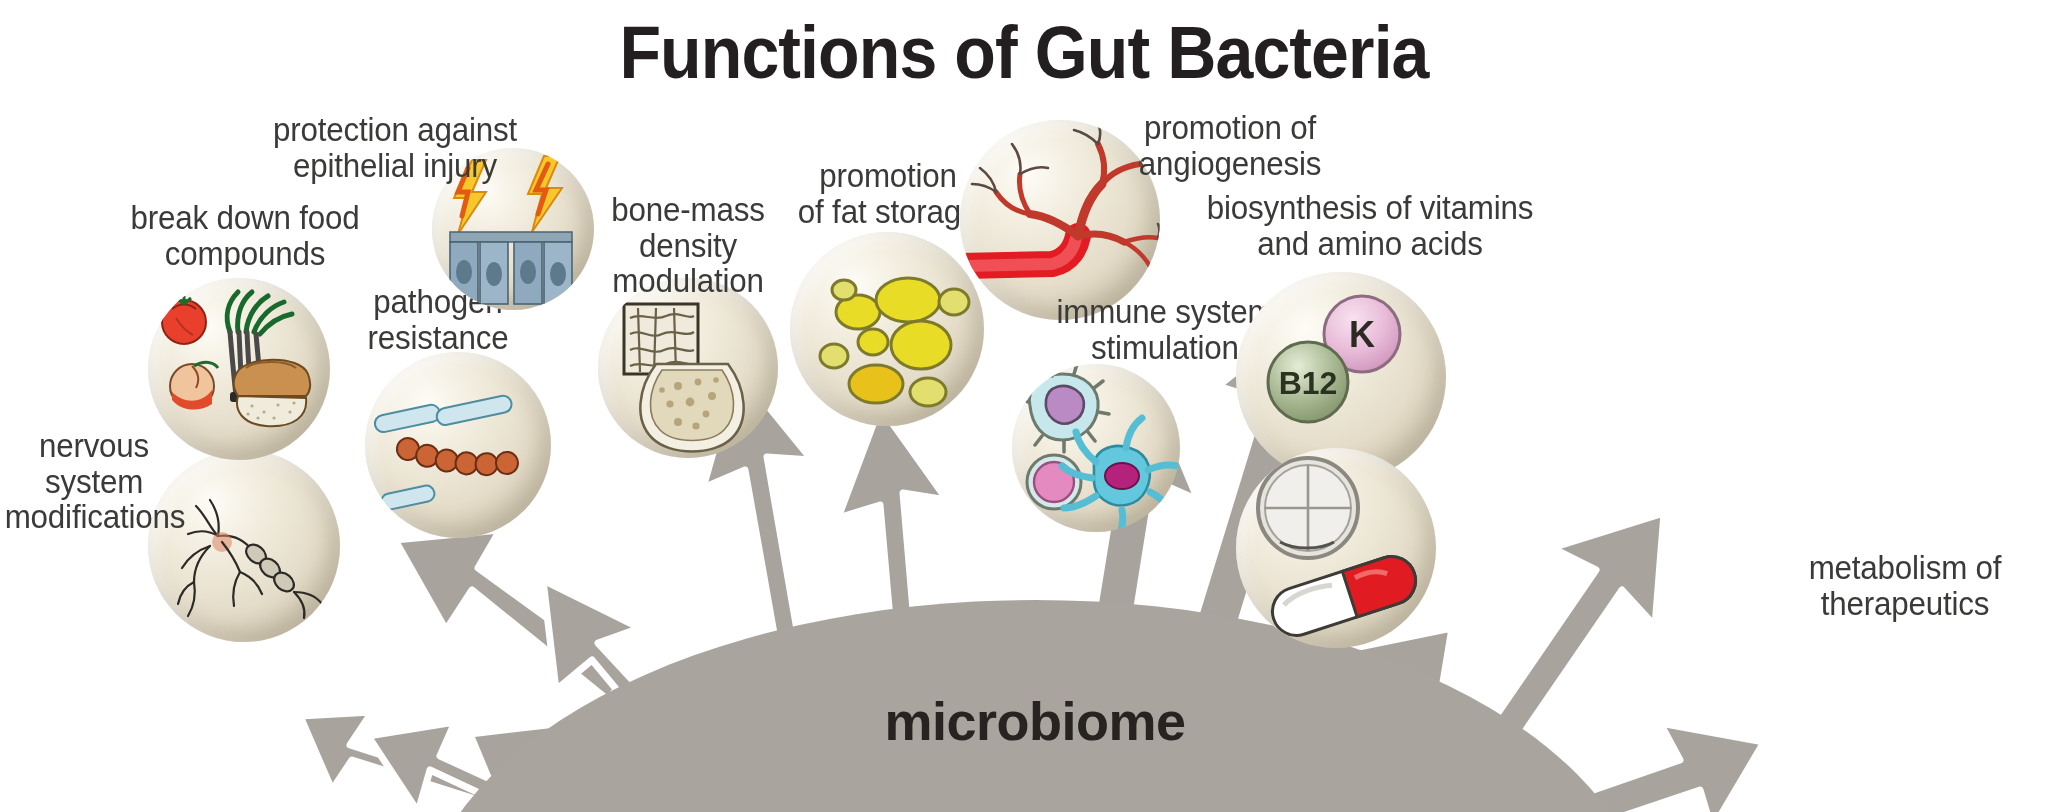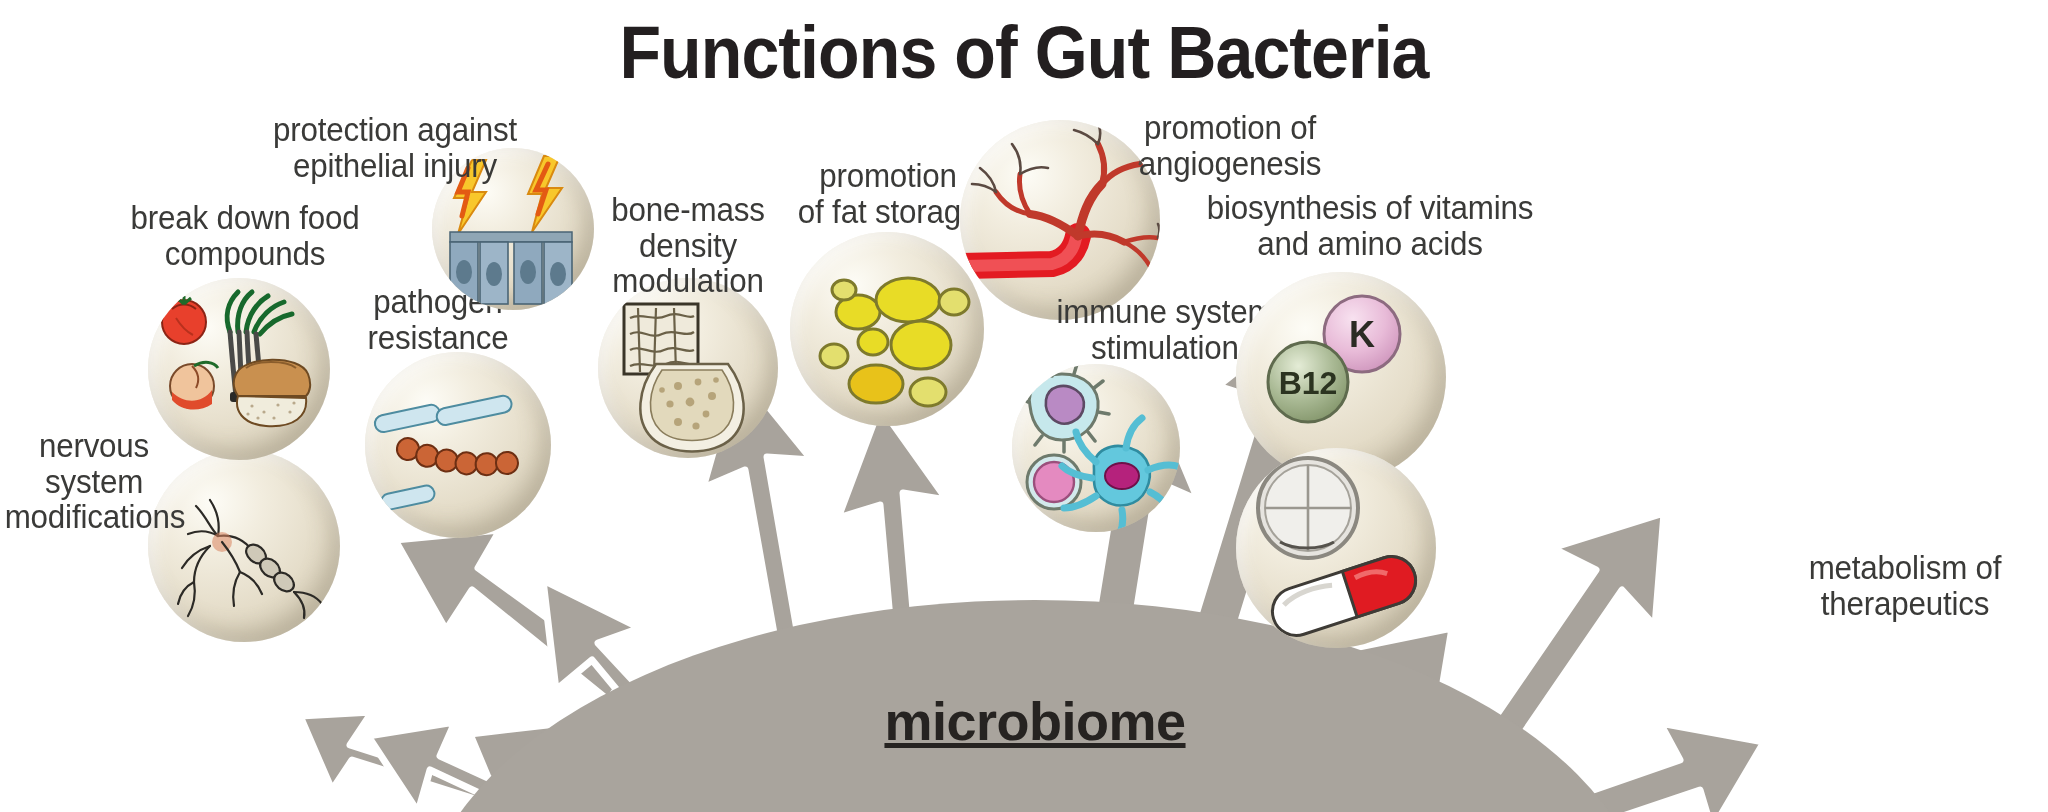--- a/index.html
+++ b/index.html
@@ -51,21 +51,20 @@
   }
   #dome-label{
     position:absolute;
     left:420px;top:690px;width:1230px;
     text-align:center;
     font-size:54px;
     font-weight:bold;
     color:#262321;
     letter-spacing:-0.5px;
     font-family:"Liberation Sans", sans-serif;
-    text-decoration:underline;
   }
 
   
   #arrows{position:absolute;left:0;top:0;width:2048px;height:812px;}
 
   
   .sphere{
     position:absolute;
     border-radius:50%;
     background:

